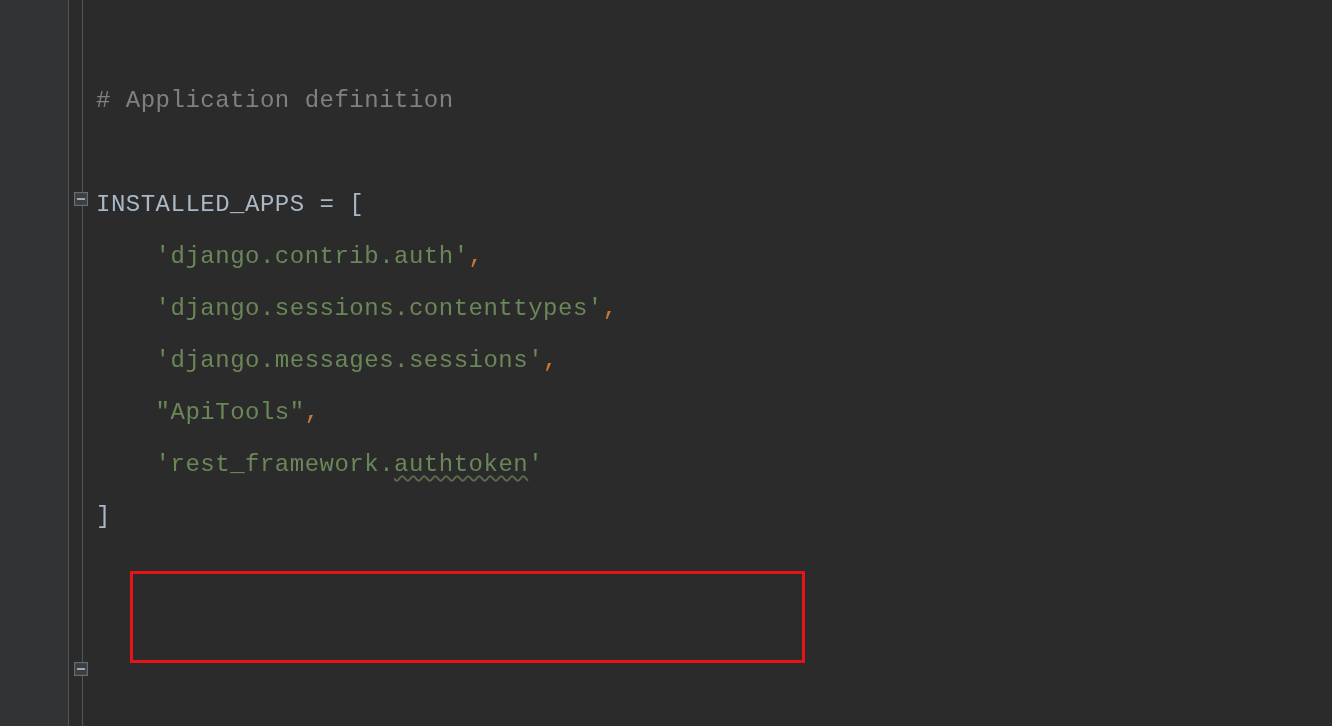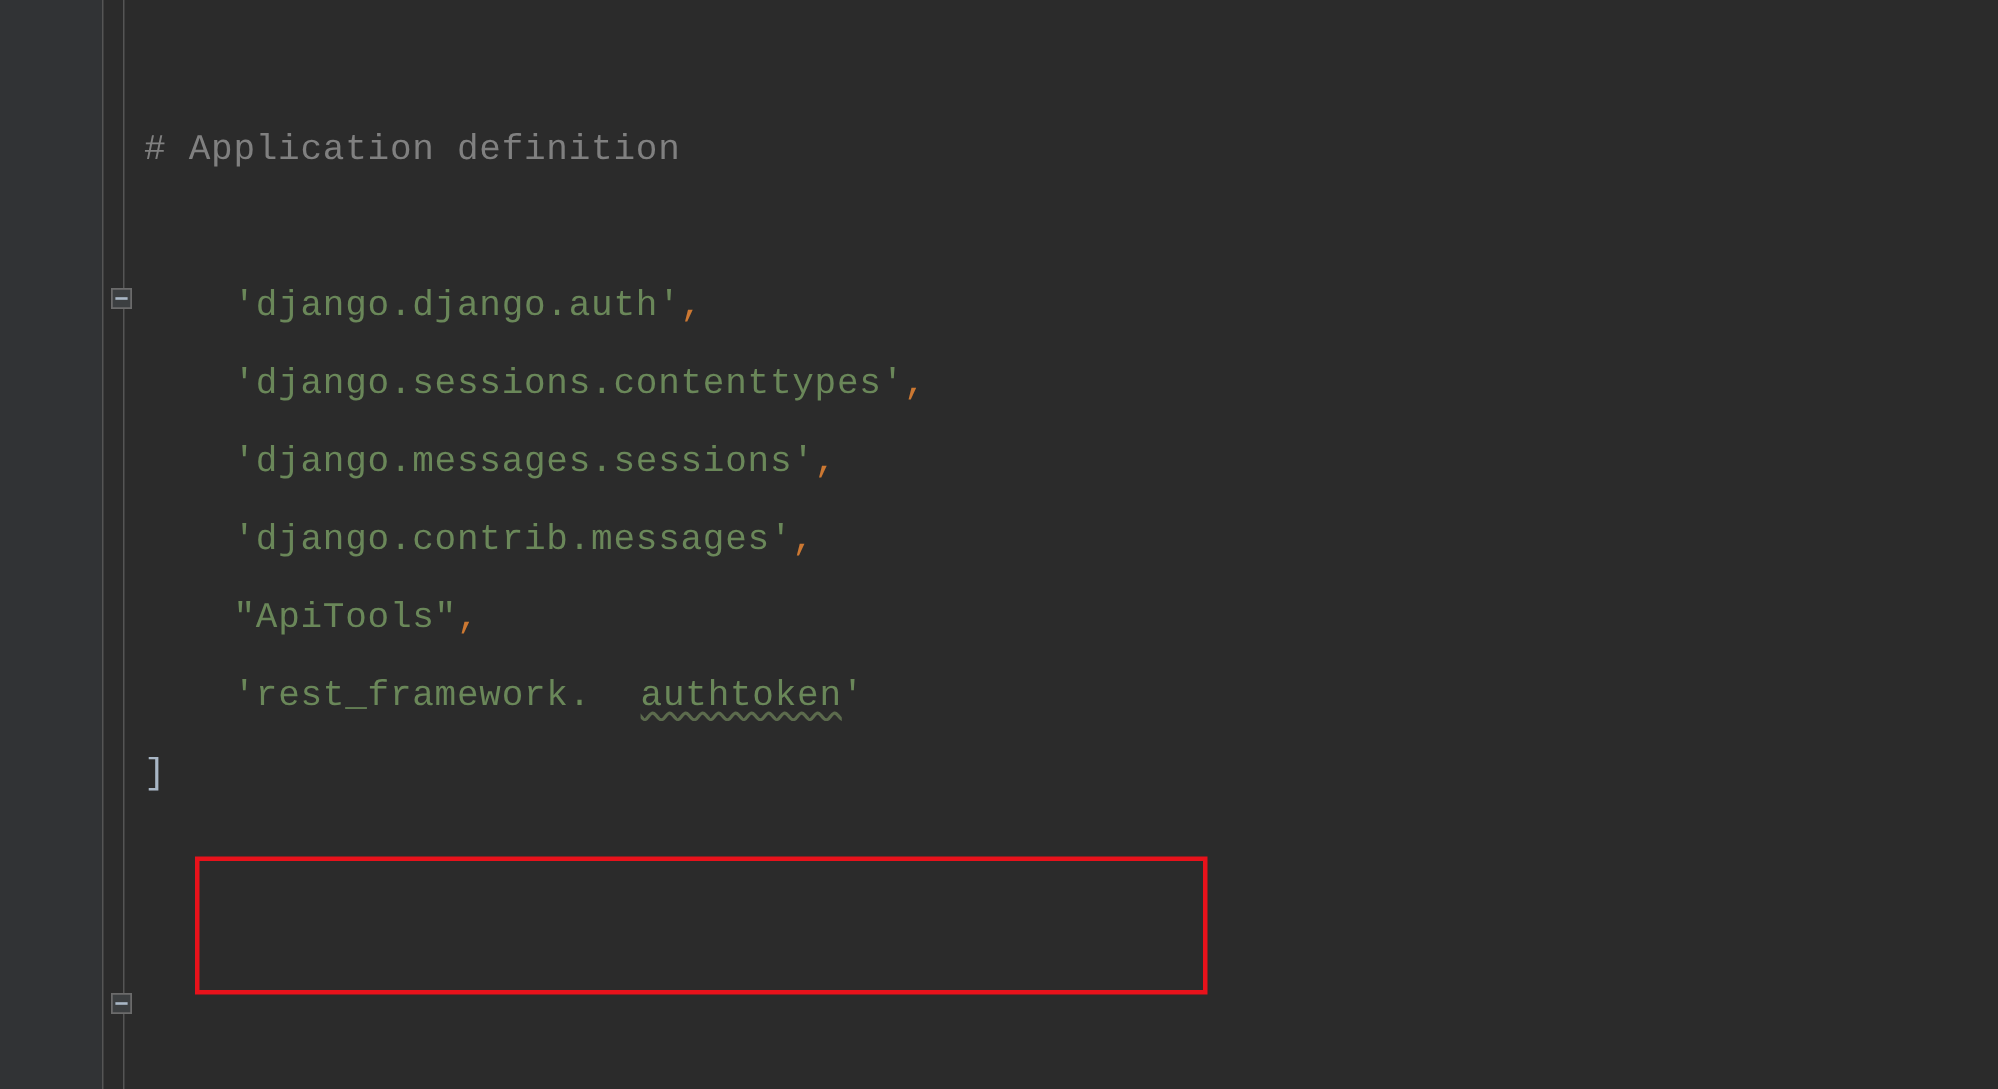--- a/index.html
+++ b/index.html
@@ -71,21 +71,20 @@
     }
     .comma {
       color: #cc7832;
     }
     .squiggly {
       text-decoration-line: underline;
       text-decoration-style: wavy;
       text-decoration-color: #5c6b4d;
       text-decoration-thickness: 2px;
       text-underline-offset: 4px;
-      margin-left: 33px;
     }
     .fold-icon {
       position: absolute;
       left: 72px;
       width: 18px;
       height: 18px;
       display: flex;
       align-items: center;
       justify-content: center;
     }
@@ -116,24 +115,24 @@
 <div class="fold-icon" style="top: 660px;">
   <svg viewBox="0 0 12 12" fill="none">
     <rect x="0.5" y="0.5" width="11" height="11" stroke="#6b6b6b" fill="#3c3f41"></rect>
     <line x1="2.5" y1="6" x2="9.5" y2="6" stroke="#a9b7c6" stroke-width="1.5"></line>
   </svg>
 </div>
 
 <div class="code-area">
   <div class="code-line"><span class="comment"># Application definition</span></div>
   <div class="code-line"></div>
+  <div class="code-line"><span class="identifier">INSTALLED_APPS</span><span class="operator"> = </span><span class="bracket">[</span></div>
   <div id="items-container">
-      <div class="code-line">    <span class="string">'</span><span class="string">django.django.auth</span><span class="string">'</span><span class="comma">,</span></div>
+      <div class="code-line">    <span class="string">'</span><span class="string">django.contrib.auth</span><span class="string">'</span><span class="comma">,</span></div>
       <div class="code-line">    <span class="string">'</span><span class="string">django.sessions.contenttypes</span><span class="string">'</span><span class="comma">,</span></div>
       <div class="code-line">    <span class="string">'</span><span class="string">django.messages.sessions</span><span class="string">'</span><span class="comma">,</span></div>
-      <div class="code-line">    <span class="string">'</span><span class="string">django.contrib.messages</span><span class="string">'</span><span class="comma">,</span></div>
       <div class="code-line">    <span class="string">"</span><span class="string">ApiTools</span><span class="string">"</span><span class="comma">,</span></div>
       <div class="code-line">    <span class="string">'</span><span class="string">rest_framework.</span><span class="string squiggly">authtoken</span><span class="string">'</span></div>
     </div>
   <div class="code-line"><span class="bracket">]</span></div>
 </div>
 
 <div class="highlight-box" style="top: 571px; left: 130px; width: 675px; height: 92px;"></div>
 
 </body></html>

